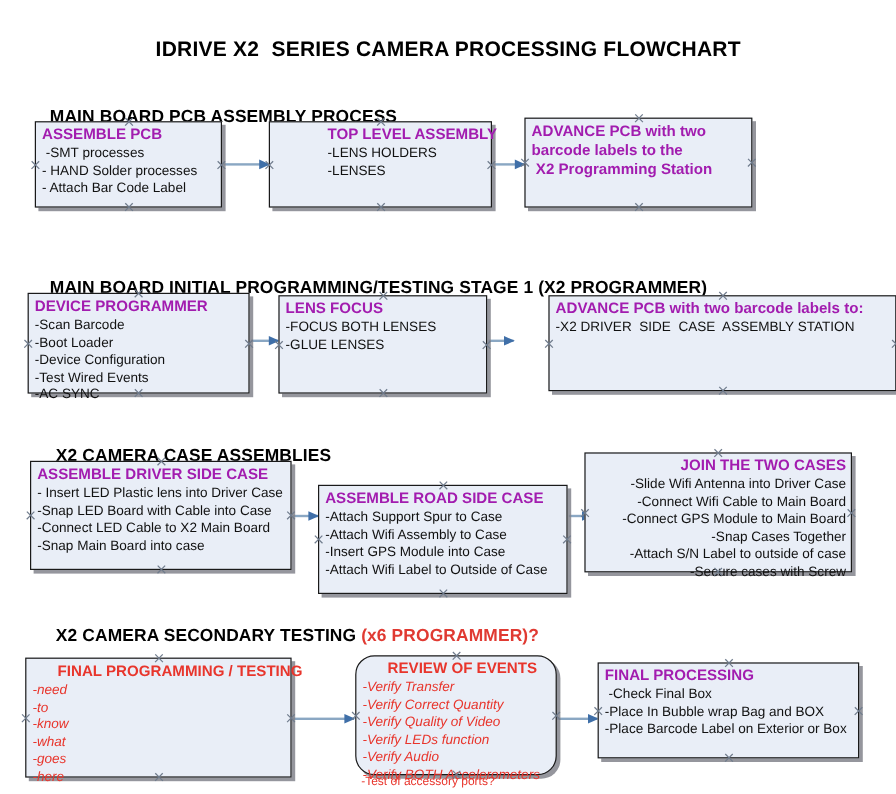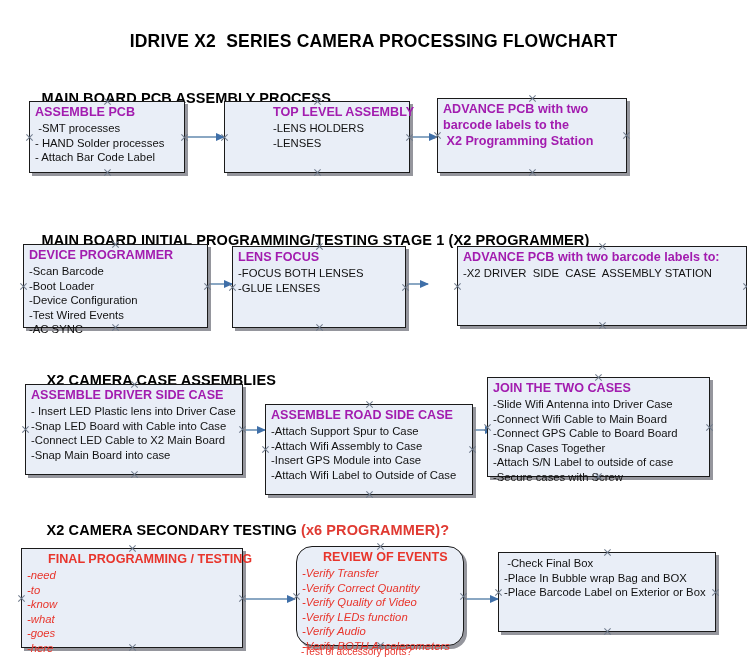--- a/index.html
+++ b/index.html
@@ -240,25 +240,25 @@
     <div class="box-line">-Attach Support Spur to Case</div>
     <div class="box-line">-Attach Wifi Assembly to Case</div>
     <div class="box-line">-Insert GPS Module into Case</div>
     <div class="box-line">-Attach Wifi Label to Outside of Case</div>
     <span class="handle h-t"></span>
     <span class="handle h-b"></span>
     <span class="handle h-l"></span>
     <span class="handle h-r"></span>
   </div>
 
-  <div class="box" style="left:487px; top:362px; width:223px; height:100px;">
+  <div class="box" style="left:487px; top:362px; width:223px; height:100px;text-align:right;">
     <div class="box-title">JOIN THE TWO CASES</div>
     <div class="box-line">-Slide Wifi Antenna into Driver Case</div>
     <div class="box-line">-Connect Wifi Cable to Main Board</div>
-    <div class="box-line">-Connect GPS Cable to Board Board</div>
+    <div class="box-line">-Connect GPS Module to Main Board</div>
     <div class="box-line">-Snap Cases Together</div>
     <div class="box-line">-Attach S/N Label to outside of case</div>
     <div class="box-line">-Secure cases with Screw</div>
     <span class="handle h-t"></span>
     <span class="handle h-b"></span>
     <span class="handle h-l"></span>
     <span class="handle h-r"></span>
   </div>
 
   <div class="section-title" style="left:30px; top:491px;">
@@ -295,20 +295,21 @@
     <div class="box-line">-Verify Audio</div>
     <div class="box-line">-Verify BOTH Accelerometers</div>
     <span class="handle h-t"></span>
     <span class="handle h-b"></span>
     <span class="handle h-l"></span>
     <span class="handle h-r"></span>
   </div>
   <div class="overflow-line" style="left:301px; top:630px;">-Test of accessory ports?</div>
 
   <div class="box" style="left:498px; top:537px; width:218px; height:80px;">
+    <div class="box-title">FINAL PROCESSING</div>
     <div class="box-line"> -Check Final Box</div>
     <div class="box-line">-Place In Bubble wrap Bag and BOX</div>
     <div class="box-line">-Place Barcode Label on Exterior or Box</div>
     <span class="handle h-t"></span>
     <span class="handle h-b"></span>
     <span class="handle h-l"></span>
     <span class="handle h-r"></span>
   </div>
 
 </div>

